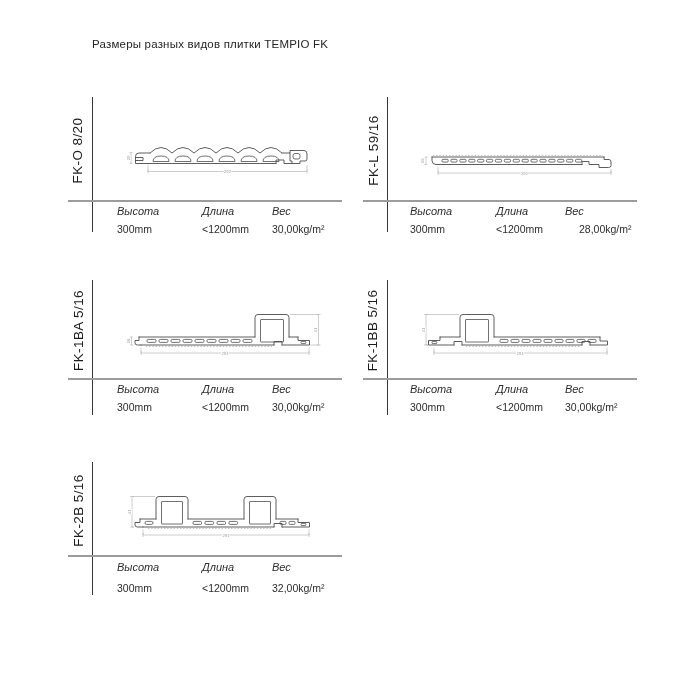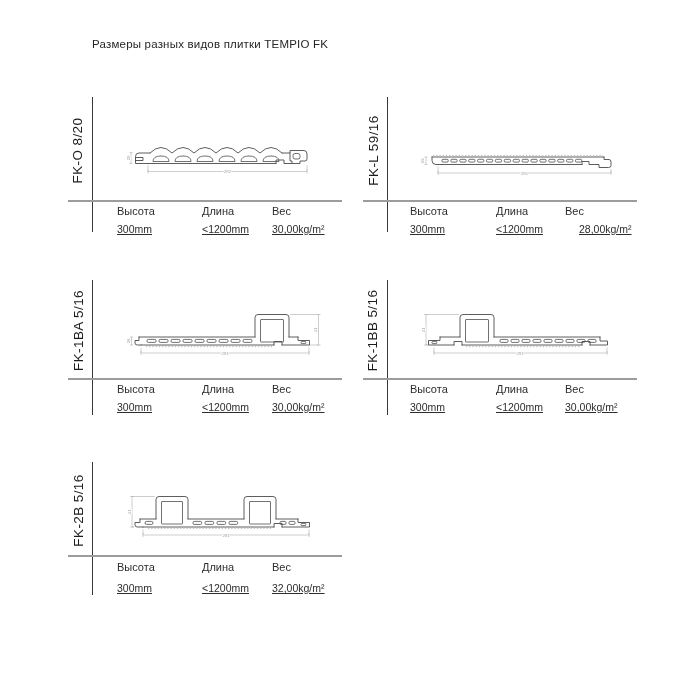--- a/index.html
+++ b/index.html
@@ -5,22 +5,22 @@
   html,body{margin:0;padding:0;background:#ffffff;}
   body{width:700px;height:700px;position:relative;overflow:hidden;
        font-family:"Liberation Sans", sans-serif;color:#2d2d2d;}
   .abs{position:absolute;}
   .title{font-size:11.5px;letter-spacing:.2px;color:#262626;white-space:nowrap;}
   .vline{width:1.4px;background:#383838;}
   .tline{height:1.8px;background:#9c9c9c;}
   .rlabel{display:flex;align-items:center;justify-content:center;}
   .rlabel span{transform:rotate(-90deg);white-space:nowrap;font-size:13.5px;
                font-weight:500;letter-spacing:.4px;color:#1c1c1c;}
-  .hdr{font-size:11px;font-weight:500;color:#2d2d2d;white-space:nowrap;}
-  .val{font-size:10.5px;font-weight:400;color:#2d2d2d;white-space:nowrap;text-decoration:underline;}
+  .hdr{font-size:11px;font-weight:500;color:#2d2d2d;white-space:nowrap;font-style:italic;}
+  .val{font-size:10.5px;font-weight:400;color:#2d2d2d;white-space:nowrap;}
   svg.profile{overflow:visible;}
   svg .ol{fill:none;stroke:#4c4c4c;stroke-width:.9;stroke-linejoin:round;stroke-linecap:round;}
   svg .hole{fill:none;stroke:#4c4c4c;stroke-width:.8;}
   svg .dim{fill:none;stroke:#b3b3b3;stroke-width:.65;}
   svg .tex{fill:none;stroke:#8f8f8f;stroke-width:.6;stroke-dasharray:1.4 1.8;}
   svg .dtx{font-size:4.2px;fill:#9b9b9b;paint-order:stroke;stroke:#ffffff;stroke-width:1.6px;
            font-family:"Liberation Sans", sans-serif;}
 </style>
 </head>
 <body>

